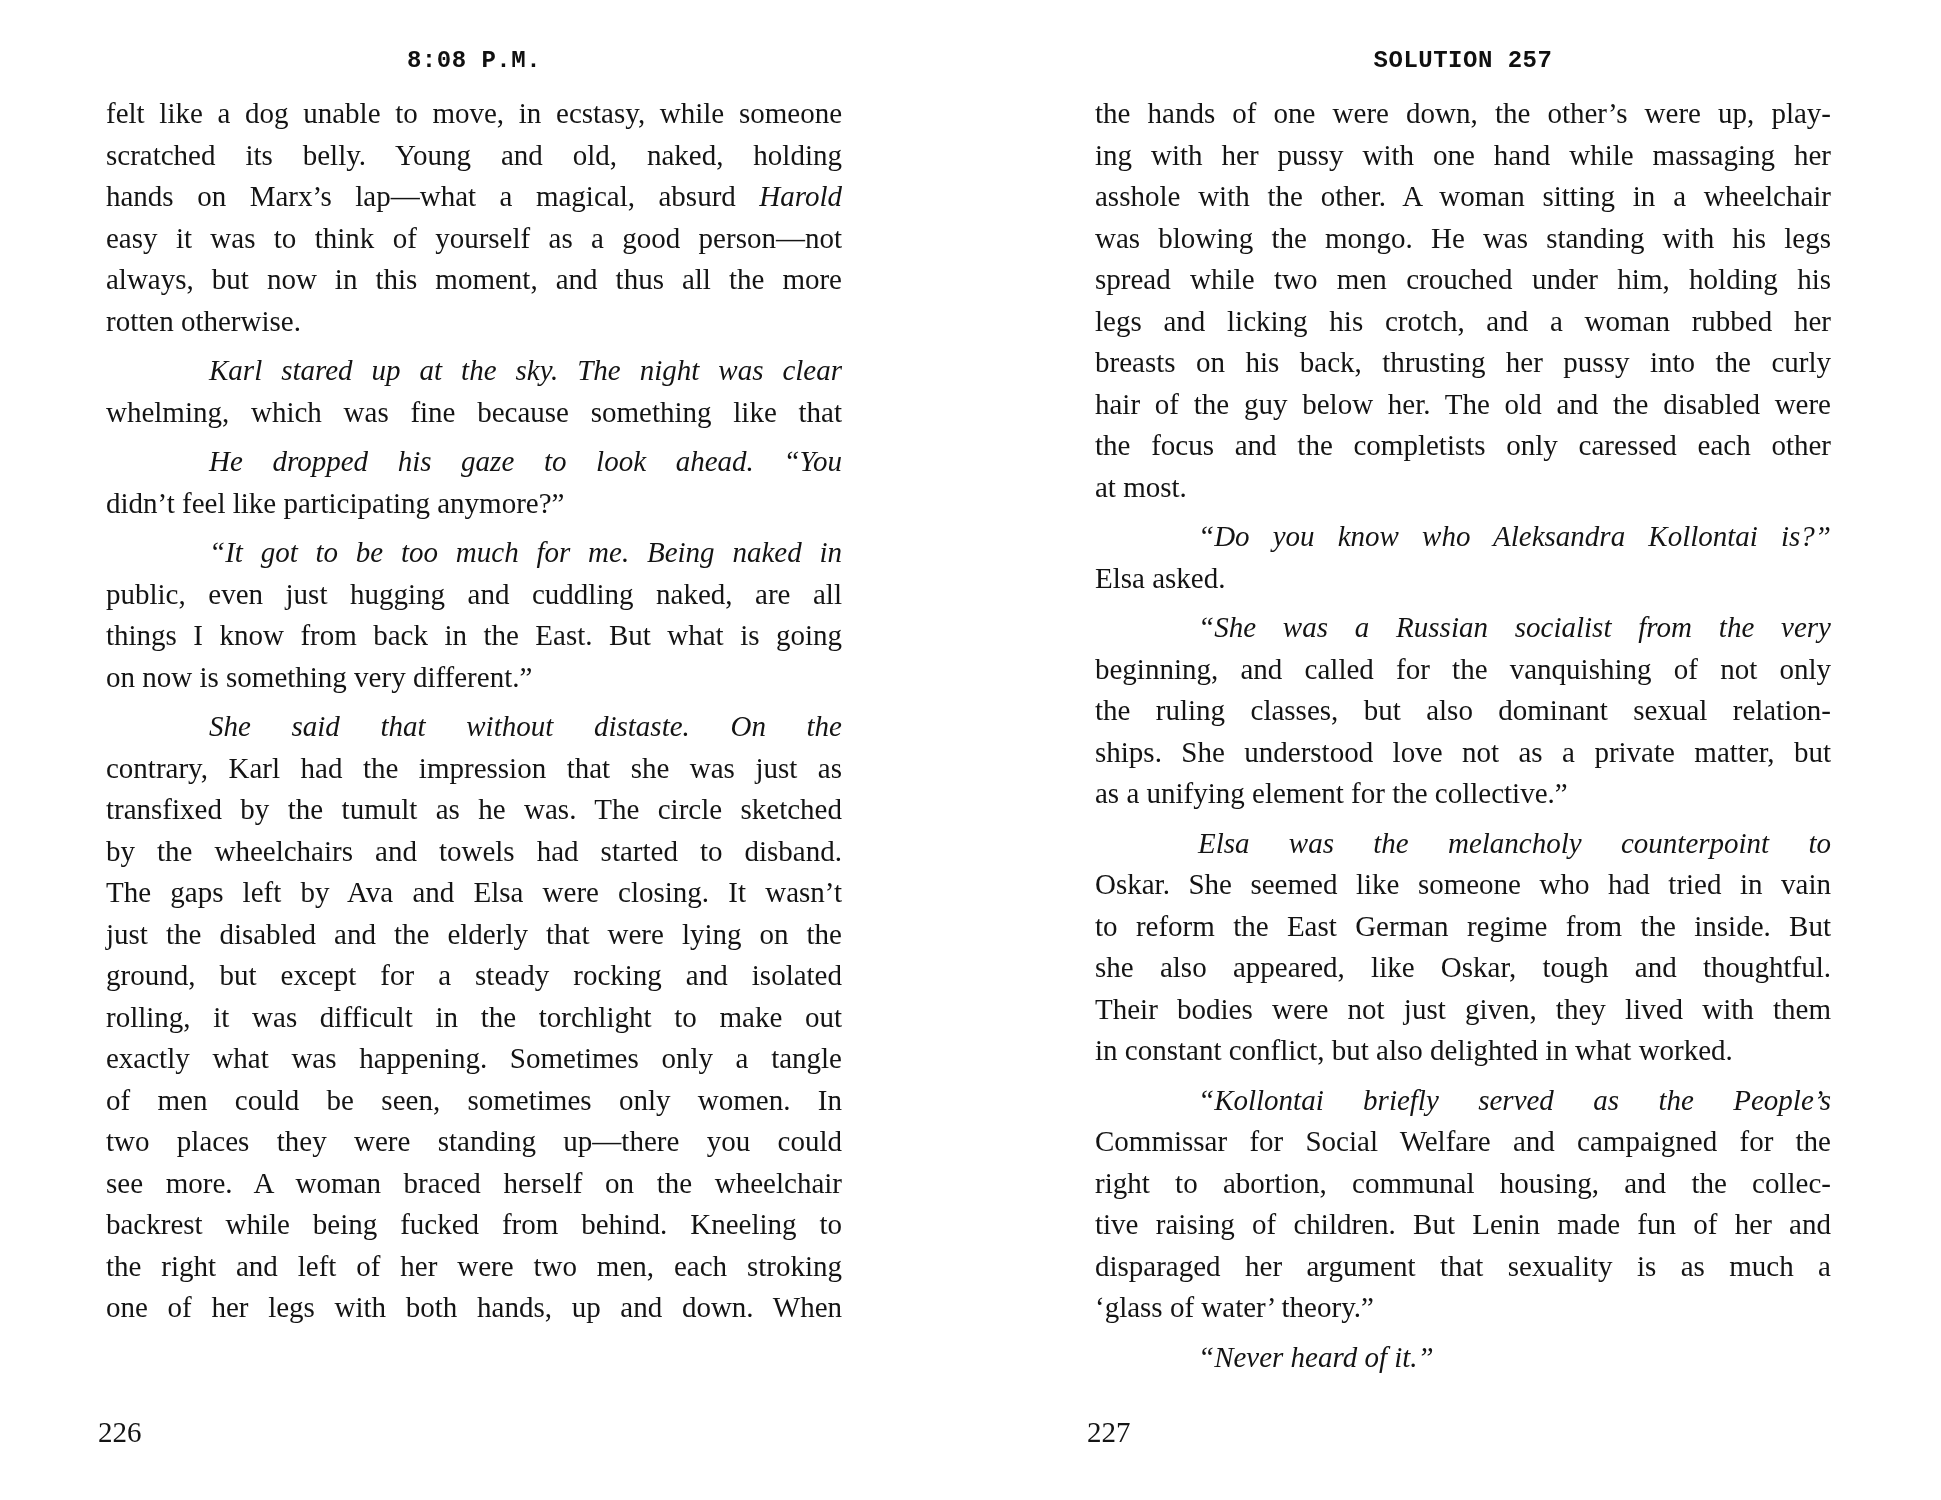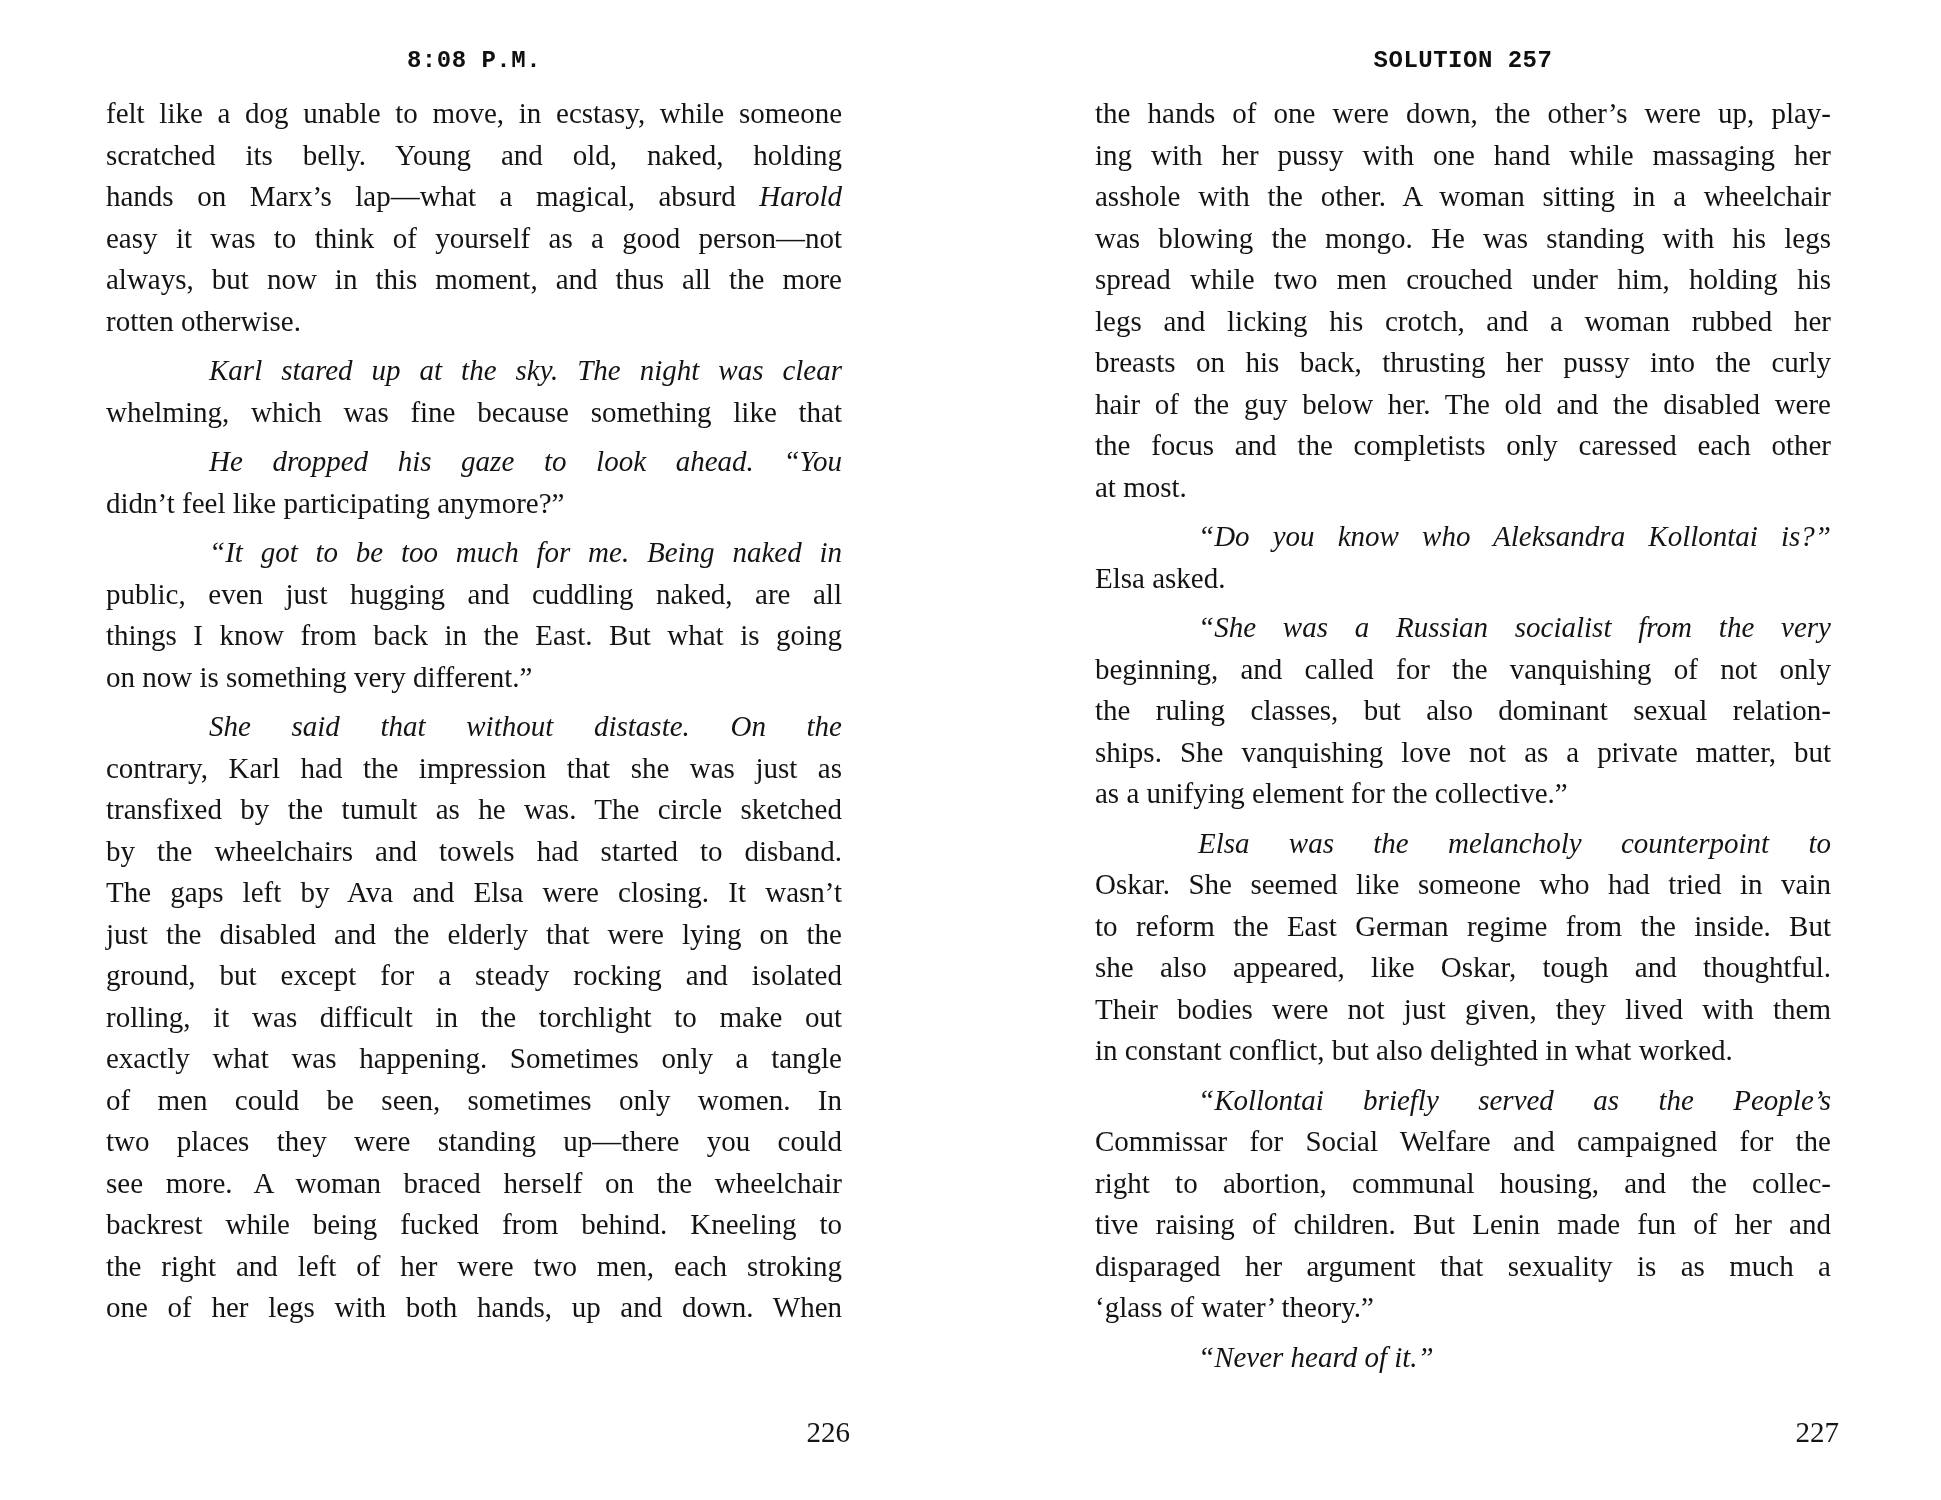--- a/index.html
+++ b/index.html
@@ -53,21 +53,21 @@
     white-space: normal;
     color: #141414;
   }
   .line.indent { text-indent: 103px; font-style: italic; }
   .line.last   { text-align-last: left; }
   .folio {
     position: absolute;
     top: 1418px;
     left: 0;
     right: 0;
-    text-align: right;
+    text-align: left;
     font-size: 29px;
     line-height: 1;
     color: #141414;
   }
 </style>
 </head>
 <body>
 
 <div class="spread">
 
@@ -133,21 +133,21 @@
           <div class="line last">at most.</div>
         </div>
         <div class="para">
           <div class="line indent">“Do you know who Aleksandra Kollontai is?”</div>
           <div class="line last">Elsa asked.</div>
         </div>
         <div class="para">
           <div class="line indent">“She was a Russian socialist from the very</div>
           <div class="line">beginning, and called for the vanquishing of not only</div>
           <div class="line">the ruling classes, but also dominant sexual relation-</div>
-          <div class="line">ships. She vanquishing love not as a private matter, but</div>
+          <div class="line">ships. She understood love not as a private matter, but</div>
           <div class="line last">as a unifying element for the collective.”</div>
         </div>
         <div class="para">
           <div class="line indent">Elsa was the melancholy counterpoint to</div>
           <div class="line">Oskar. She seemed like someone who had tried in vain</div>
           <div class="line">to reform the East German regime from the inside. But</div>
           <div class="line">she also appeared, like Oskar, tough and thoughtful.</div>
           <div class="line">Their bodies were not just given, they lived with them</div>
           <div class="line last">in constant conflict, but also delighted in what worked.</div>
         </div>

